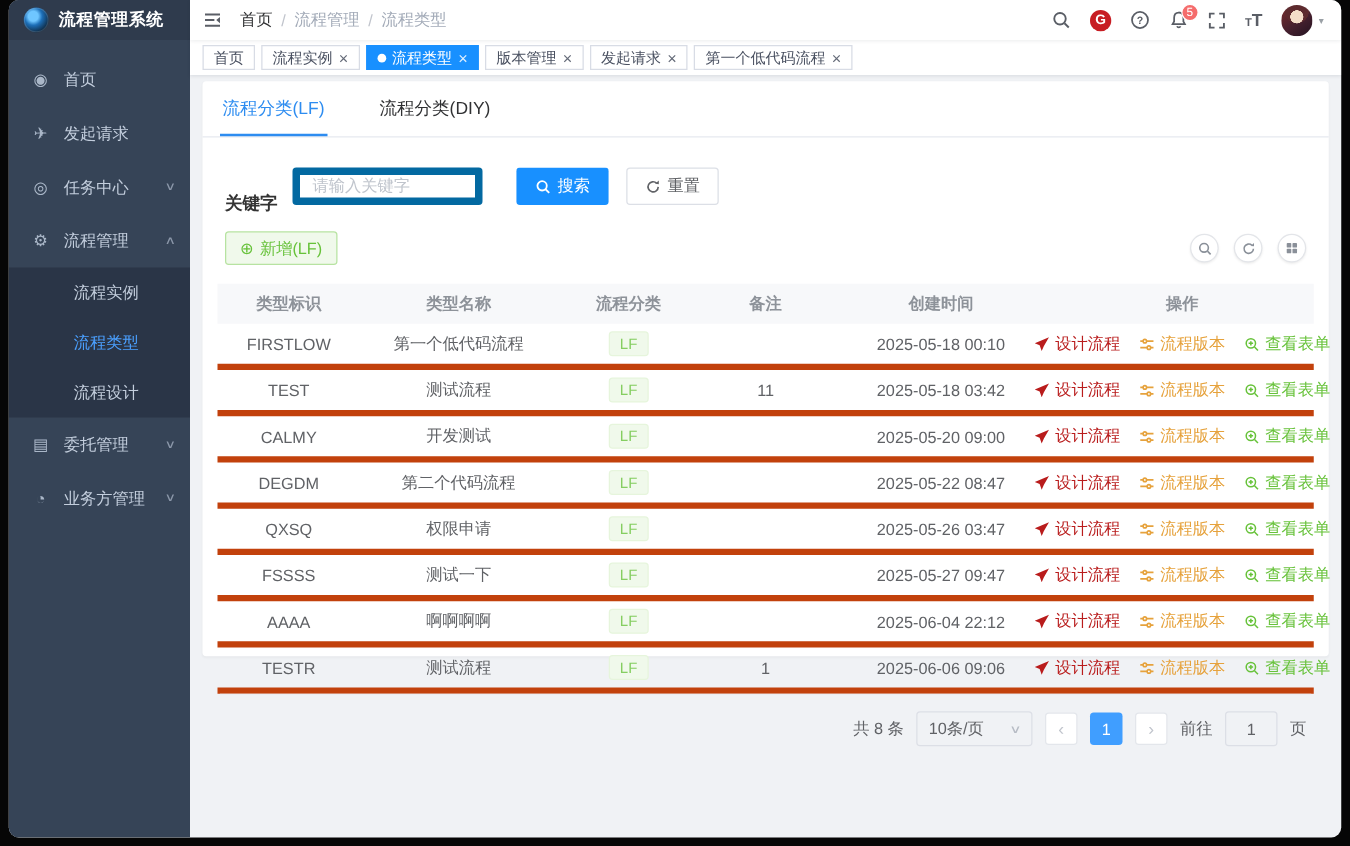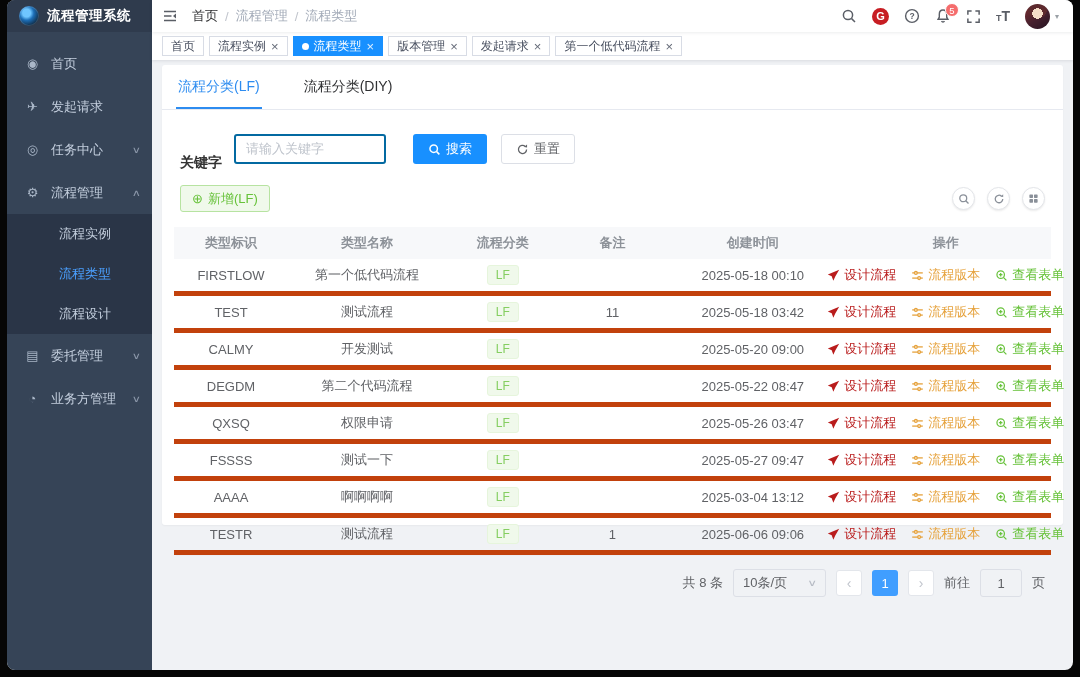--- a/index.html
+++ b/index.html
@@ -66,21 +66,21 @@
   
   .content { flex:1; padding:5px 10px 0; }
   .card { background:#fff; height:460px; border-radius:3px; display:flex; flex-direction:column;
     box-shadow:0 1px 2px rgba(0,0,0,.04); }
   .card-tabs { display:flex; gap:40px; padding:0 14px; border-bottom:1px solid #e6e9f0; }
   .ctab { font-size:14px; color:#303133; padding:13px 2px 11px; cursor:pointer; border-bottom:2px solid transparent; }
   .ctab.active { color:#2d8cf0; border-bottom-color:#2d8cf0; }
 
   .search-row { display:flex; align-items:center; padding:16px 18px 0; }
   .kw-label { font-size:14px; font-weight:bold; color:#333; margin-right:12px;margin-top:28px; }
-  .kw-input { width:152px; height:30px; border:2px solid #0369a1; border-radius:3px; display:flex;
+  .kw-input { width:152px; height:30px; border:6px solid #0369a1; border-radius:3px; display:flex;
     align-items:center; padding:0 10px; background:#fff; cursor:text; }
   .kw-placeholder { color:#bfc4cc; font-size:13px; }
   .btn { height:30px; border-radius:3px; font-size:13px; display:inline-flex; align-items:center;
     gap:5px; padding:0 14px; cursor:pointer; border:1px solid transparent; }
   .btn svg { display:block; }
   .btn-search { background:#1890ff; color:#fff; margin-left:27px; }
   .btn-reset { background:#fff; color:#606266; border-color:#dcdfe6; margin-left:14px; }
 
   .action-row { display:flex; align-items:center; padding:13px 18px 0; }
   .btn-add { height:27px; padding:0 11px; font-size:13px; color:#67c23a; background:#f0f9eb;
@@ -550,21 +550,21 @@
         <span>查看表单</span>
       </a>
     </div>
   </div>
 
   <div class="trow">
     <div class="c-id">AAAA</div>
     <div class="c-name">啊啊啊啊</div>
     <div class="c-cat"><span class="lf-tag">LF</span></div>
     <div class="c-remark"></div>
-    <div class="c-created">2025-03-04 13:12</div>
+    <div class="c-created">2025-06-04 22:12</div>
     <div class="c-ops">
       <a class="op op-design">
         <svg width="13" height="13" viewBox="0 0 16 16" fill="currentColor">
           <path d="M15 1 L1 6.8 L5.8 8.8 L7.8 14.6 L10 9.6 Z"></path>
                     </svg>
         <span>设计流程</span>
       </a>
       <a class="op op-version">
         <svg width="13" height="13" viewBox="0 0 16 16" fill="none" stroke="currentColor" stroke-width="1.6">
           <line x1="1.5" y1="4.8" x2="14.5" y2="4.8"></line>

